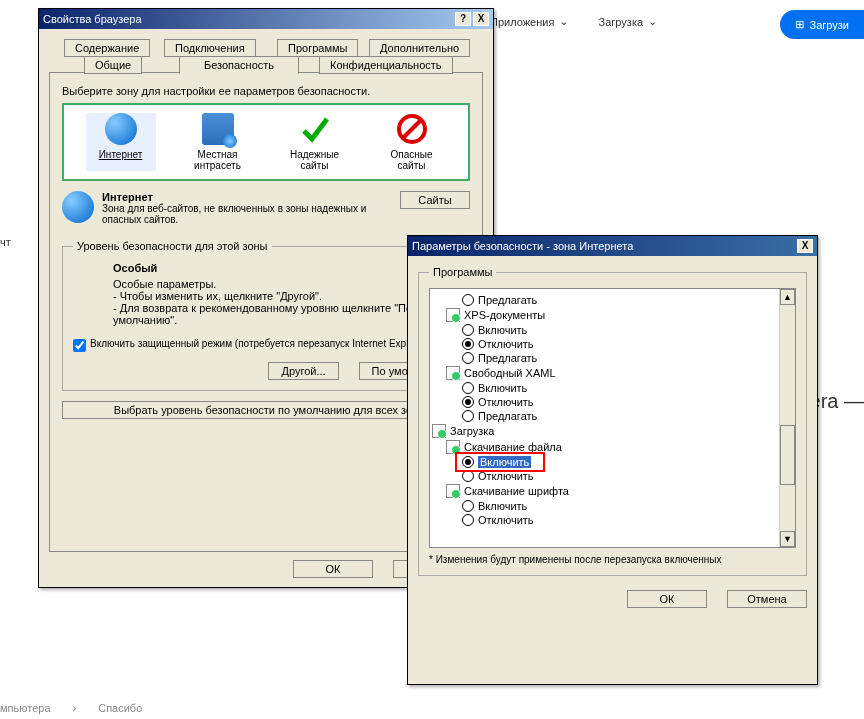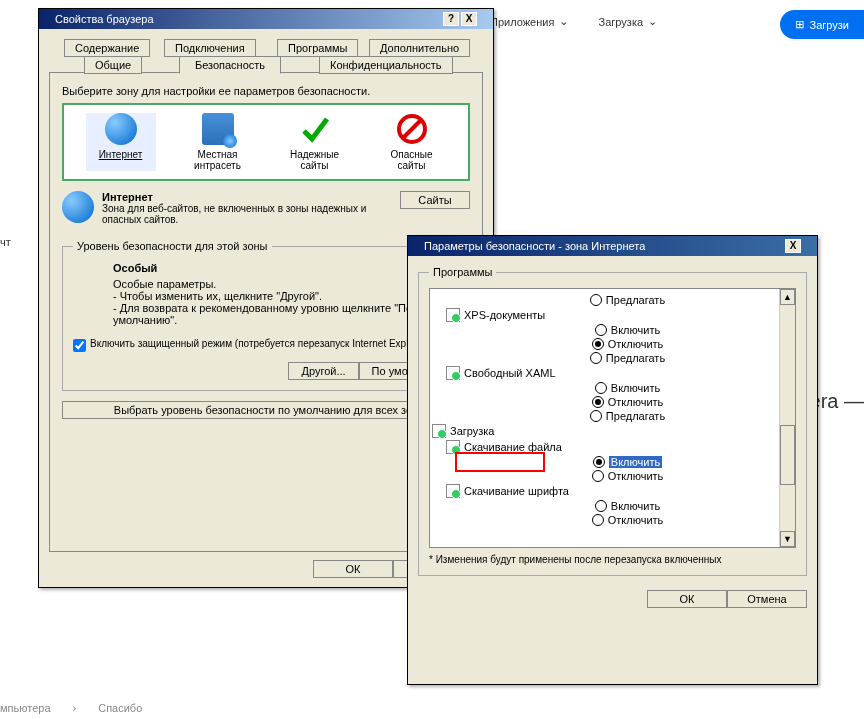--- a/index.html
+++ b/index.html
@@ -8,21 +8,21 @@
 
 .bg-nav { position: absolute; top: 15px; left: 490px; display: flex; gap: 30px; align-items: center; }
 .bg-nav-item { font-size: 14px; color: #333; display: flex; align-items: center; gap: 5px; }
 .bg-btn { position: absolute; top: 10px; right: 0; background: #0070f3; color: #fff; padding: 8px 15px; border-radius: 20px 0 0 20px; font-size: 14px; display: flex; align-items: center; gap: 5px; }
 .bg-text1 { position: absolute; top: 210px; left: 0; font-size: 40px; color: #333; font-family: Arial; }
 .bg-text2 { position: absolute; top: 390px; right: 0; font-size: 20px; color: #333; }
 .bg-bc { position: absolute; top: 702px; left: 0; font-size: 13px; color: #888; display: flex; gap: 22px; align-items: center; }
 
 
 .dialog { position: absolute; background: #ece9d8; border: 1px solid #000; box-shadow: 2px 2px 3px rgba(0,0,0,.3); }
-.titlebar { background: linear-gradient(to right, #0a246a, #a6caf0); color: #fff; padding: 3px 16px; display: flex; align-items: center; justify-content: space-between; font-size: 12px; gap: 7px; }
+.titlebar { background: linear-gradient(to right, #0a246a, #a6caf0); color: #fff; padding: 3px 4px; display: flex; align-items: center; justify-content: space-between; font-size: 12px; gap: 7px; }
 .titlebar-dark { background: linear-gradient(to right, #0a246a, #3a6ea5); }
 .titlebar .buttons { display: flex; gap: 2px; }
 .titlebar .buttons div { width: 16px; height: 14px; background: #ece9d8; border: 1px solid #fff; font-size: 10px; text-align: center; line-height: 12px; color: #000; font-weight: bold; }
 
 
 .d1 { top: 8px; left: 38px; width: 456px; height: 580px; }
 .d1-body { padding: 10px; }
 .tabs { position: relative; height: 34px; }
 .tab { position: absolute; background: #ece9d8; border: 1px solid #888; padding: 2px 10px; font-size: 11px; }
 .tab.active { background: #ece9d8; border-bottom: 1px solid #ece9d8; z-index: 2; }
@@ -30,29 +30,29 @@
 .zone-box { border: 2px solid #4a6; background: #fff; padding: 8px; margin-top: 6px; display: flex; justify-content: space-around; text-align: center; }
 .zone-item { width: 70px; }
 .zone-item.sel { background: #e8f0ff; }
 .zone-icon { width: 32px; height: 32px; margin: 0 auto 4px; }
 .zone-label { font-size: 10px; }
 .internet-info { display: flex; gap: 8px; margin-top: 10px; align-items: flex-start; }
 .globe { width: 32px; height: 32px; background: radial-gradient(circle at 30% 30%, #8cf, #06c); border-radius: 50%; flex-shrink: 0; }
 .fieldset { border: 1px solid #aaa; padding: 10px; margin-top: 15px; }
 .fieldset legend { padding: 0 4px; font-size: 11px; }
 .btn { background: #ece9d8; border: 1px solid #888; padding: 2px 12px; font-size: 11px; min-width: 70px; }
-.btn-row { display: flex; gap: 0; justify-content: flex-end; margin-top: 10px; }
+.btn-row { display: flex; gap: 20px; justify-content: flex-end; margin-top: 10px; }
 .checkbox { display: flex; gap: 4px; margin-top: 12px; }
 .checkbox input { margin-top: 1px; }
 
 
 .d2 { top: 235px; left: 407px; width: 411px; height: 450px; }
 .d2-body { padding: 10px; }
 .tree-box { background: #fff; border: 1px solid #888; height: 260px; overflow: auto; padding: 4px 2px; position: relative; }
-.tree-item { display: flex; align-items: center; gap: 4px; padding: 1px 0; margin-left: 30px; font-size: 11px; justify-content: center; }
+.tree-item { display: flex; align-items: center; gap: 4px; padding: 1px 0; margin-left: 30px; font-size: 11px; }
 .tree-group { display: flex; align-items: center; gap: 4px; padding: 1px 0; margin-left: 14px; font-size: 11px; }
 .radio { width: 12px; height: 12px; border: 1px solid #000; border-radius: 50%; display: inline-flex; align-items: center; justify-content: center; flex-shrink: 0; }
 .radio.checked::after { content: ''; width: 6px; height: 6px; background: #000; border-radius: 50%; }
 .selected-opt { background: #316ac5; color: #fff; padding: 0 2px; }
 .red-box { position: absolute; border: 2px solid red; }
 .page-icon { width: 14px; height: 14px; background: #fff; border: 1px solid #888; flex-shrink: 0; position: relative; }
 .page-icon::after { content:''; position:absolute; bottom:-2px; right:-2px; width:8px; height:8px; background:#3c6; border-radius:50%; border:1px solid #fff; }
 .scrollbar { position: absolute; right: 0; top: 0; bottom: 0; width: 16px; background: #ece9d8; border-left: 1px solid #ccc; }
 .sb-btn { height: 16px; background: #ece9d8; border: 1px solid #888; text-align: center; font-size: 9px; line-height: 14px; }
 select { font-size: 11px; padding: 1px; }
@@ -90,21 +90,21 @@
       <div>X</div>
     </div>
   </div>
   <div class="d1-body">
     <div class="tabs">
       <div class="tab" style="top:0;left:15px">Содержание</div>
       <div class="tab" style="top:0;left:115px">Подключения</div>
       <div class="tab" style="top:0;left:228px">Программы</div>
       <div class="tab" style="top:0;left:320px">Дополнительно</div>
       <div class="tab" style="top:17px;left:35px">Общие</div>
-      <div class="tab active" style="top:17px;left:130px;width:102px;text-align:center">Безопасность</div>
+      <div class="tab active" style="top:17px;left:130px;width:120px;text-align:center">Безопасность</div>
       <div class="tab" style="top:17px;left:270px">Конфиденциальность</div>
     </div>
     <div class="tab-content">
       <div>Выберите зону для настройки ее параметров безопасности.</div>
       <div class="zone-box">
         <div class="zone-item sel">
           <div class="zone-icon" style="background:radial-gradient(circle at 30% 30%,#8cf,#06c);border-radius:50%"></div>
           <div class="zone-label" style="text-decoration:underline">Интернет</div>
         </div>
         <div class="zone-item">

